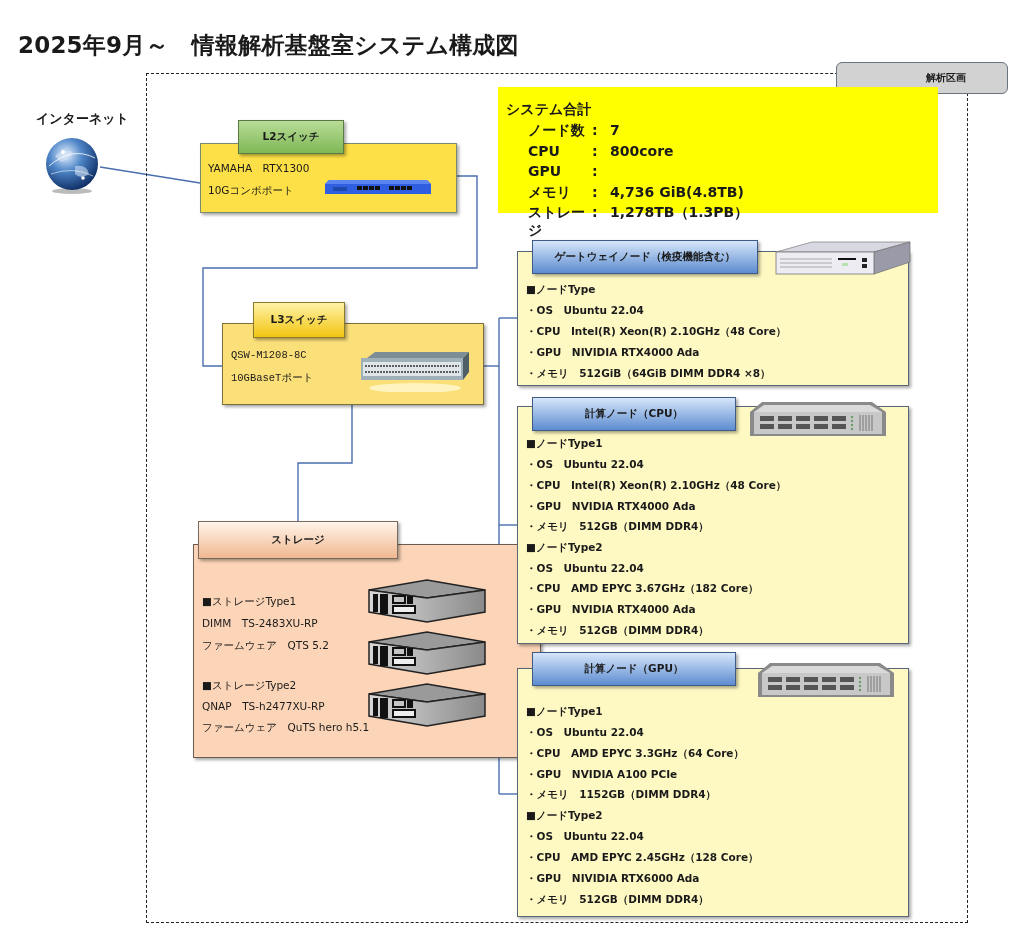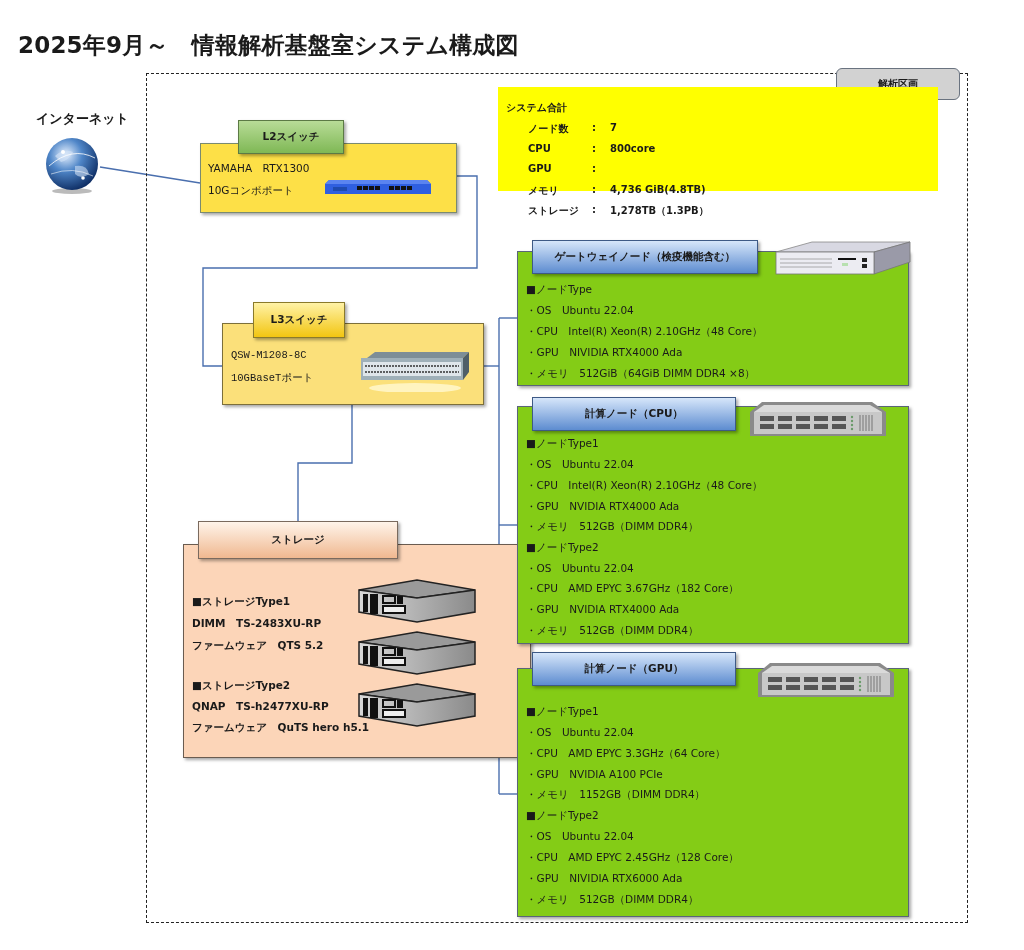--- a/index.html
+++ b/index.html
@@ -1,40 +1,40 @@
 <!DOCTYPE html>
 <html><head>
 <meta charset="utf-8">
 <style>
   html, body { margin:0; padding:0; background:#ffffff; }
   body { width:1024px; height:950px; position:relative; overflow:hidden;
          font-family:"DejaVu Sans","Liberation Sans",sans-serif; color:#1a1a1a; }
   .abs { position:absolute; }
   #title { left:18px; top:30px; font-size:23px; font-weight:bold; letter-spacing:0.2px; white-space:nowrap; }
   #zone { left:146px; top:73px; width:822px; height:850px; border:1.6px dashed #222; box-sizing:border-box; }
-  #zone-label { left:836px; top:68px; width:122px; height:30px; background:#d2d2d2; border:1.5px solid #6a7380;
-                border-radius:6px; font-size:10px; font-weight:bold; display:flex; align-items:center; justify-content:center; }
+  #zone-label { left:836px; top:62px; width:122px; height:30px; background:#d2d2d2; border:1.5px solid #6a7380;
+                border-radius:6px; font-size:10px; font-weight:bold; display:flex; align-items:center; justify-content:center;padding-left:48px; }
   #internet-label { left:36px; top:110px; font-size:13px; font-weight:bold; white-space:nowrap; }
   #globe { left:43px; top:136px; width:58px; height:58px; }
-  #summary { left:498px; top:87px; width:440px; height:104px; background:#ffff00; font-size:10px; font-weight:bold; }
+  #summary { left:498px; top:87px; width:440px; height:126px; background:#ffff00; font-size:14px; font-weight:bold; }
   #summary .ttl { position:absolute; left:8px; top:14px; }
   #summary .row { position:absolute; left:30px; display:flex; }
   #summary .row .k { width:64px; }
   #summary .row .c { width:18px; }
   .box { position:absolute; box-sizing:border-box; box-shadow:2px 2px 3px rgba(0,0,0,0.35); }
   .tab { position:absolute; box-sizing:border-box; font-size:10.5px; font-weight:bold; display:flex;
          align-items:center; justify-content:center; box-shadow:2px 2px 3px rgba(0,0,0,0.35); white-space:nowrap; }
   .txt { position:absolute; font-size:10.5px; white-space:nowrap; }
   #l2-box { left:200px; top:143px; width:257px; height:70px; background:#fde047; border:1.5px solid #7a8a70; }
   #l2-tab { left:238px; top:120px; width:106px; height:34px; background:linear-gradient(#b8dc97,#7fb855); border:1.5px solid #5c7a45; }
   #l3-box { left:222px; top:323px; width:262px; height:82px; background:#fbe07a; border:1.5px solid #7c6f3a;font-family:Liberation Mono, monospace; }
   #l3-tab { left:253px; top:302px; width:92px; height:36px; background:linear-gradient(#fff2a6,#f2c511); border:1.5px solid #8a7a2b; }
-  #st-box { left:183px; top:544px; width:348px; height:214px; background:#fcd5b8; border:1.5px solid #6a5c50;font-weight:bold; }
+  #st-box { left:193px; top:544px; width:348px; height:214px; background:#fcd5b8; border:1.5px solid #6a5c50; }
   #st-tab { left:198px; top:521px; width:200px; height:38px; background:linear-gradient(#fff4ea,#f0b890); border:1.5px solid #7a6a5e; }
-  .node-box { background:#84cc16; border:1.5px solid #5a6578; }
+  .node-box { background:#fef9c3; border:1.5px solid #5a6578;font-weight:bold; }
   .node-tab { background:linear-gradient(#d6e6fa,#5d8cd0); border:1.5px solid #3e5a86; }
   #gw-box { left:517px; top:251px; width:392px; height:135px; }
   #gw-tab { left:532px; top:240px; width:226px; height:34px; }
   #cpu-box { left:517px; top:406px; width:392px; height:238px; }
   #cpu-tab { left:532px; top:397px; width:204px; height:34px; }
   #gpu-box { left:517px; top:668px; width:392px; height:249px; }
   #gpu-tab { left:532px; top:652px; width:204px; height:34px; }
   svg.lines { position:absolute; left:0; top:0; }
 </style>
 </head>

